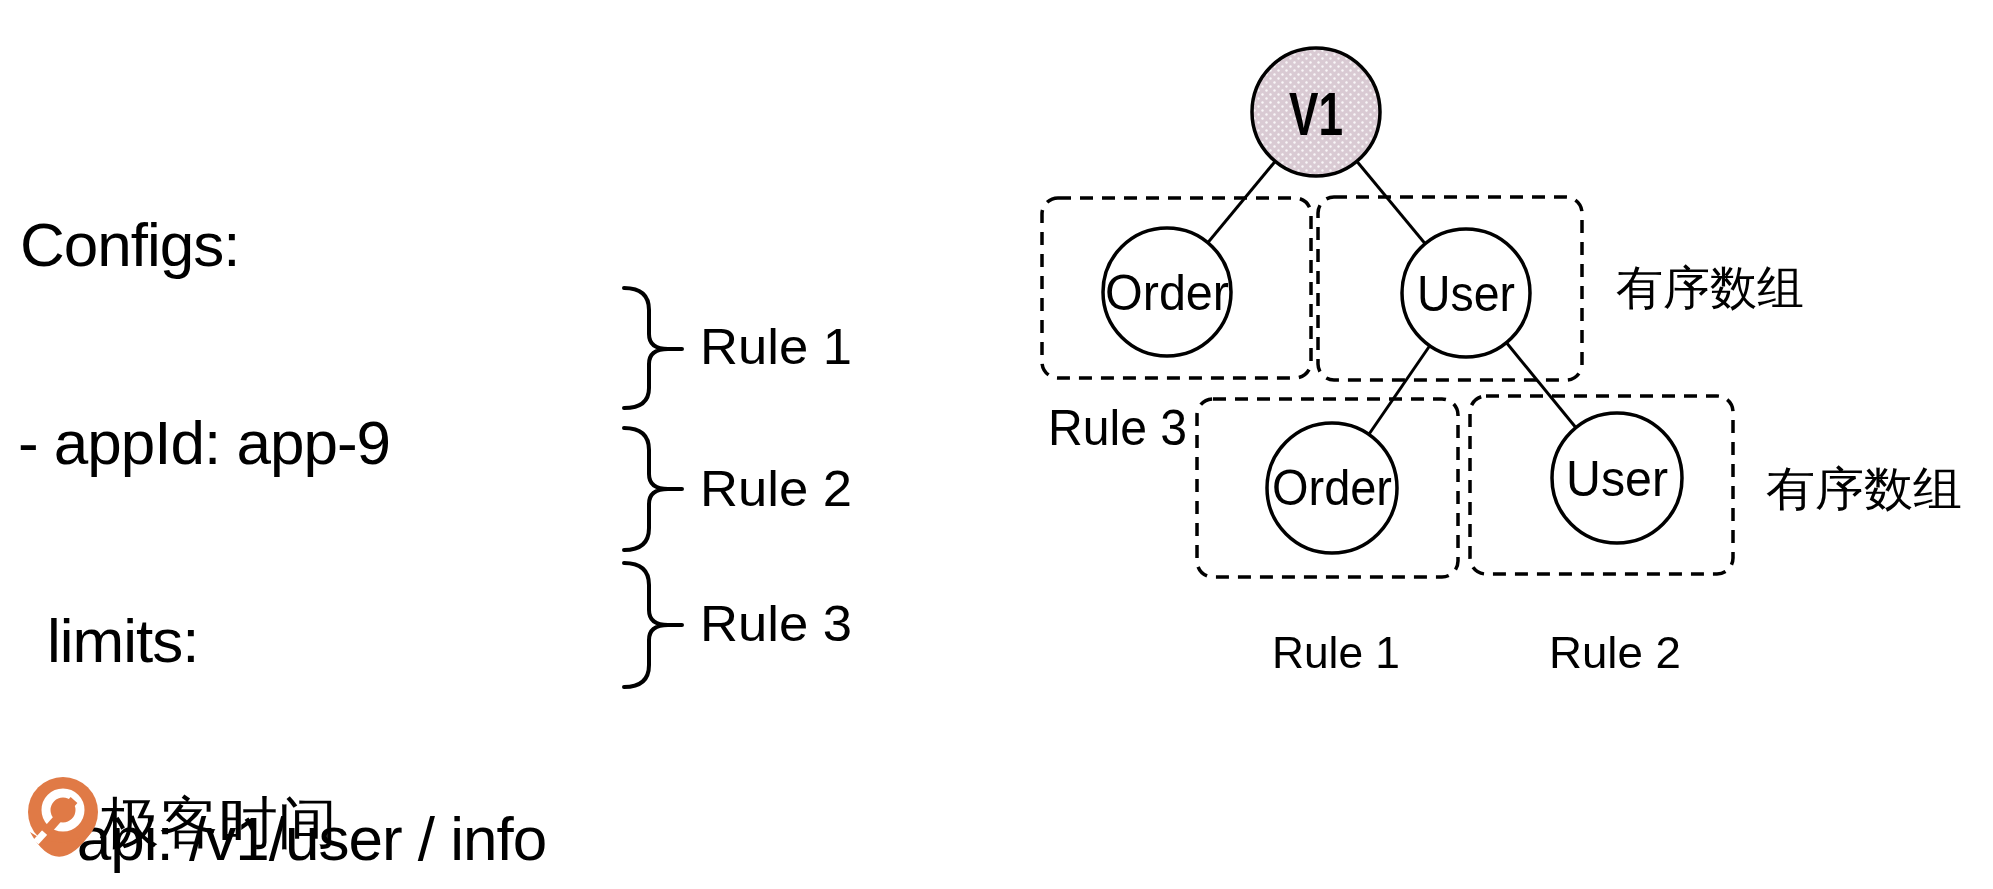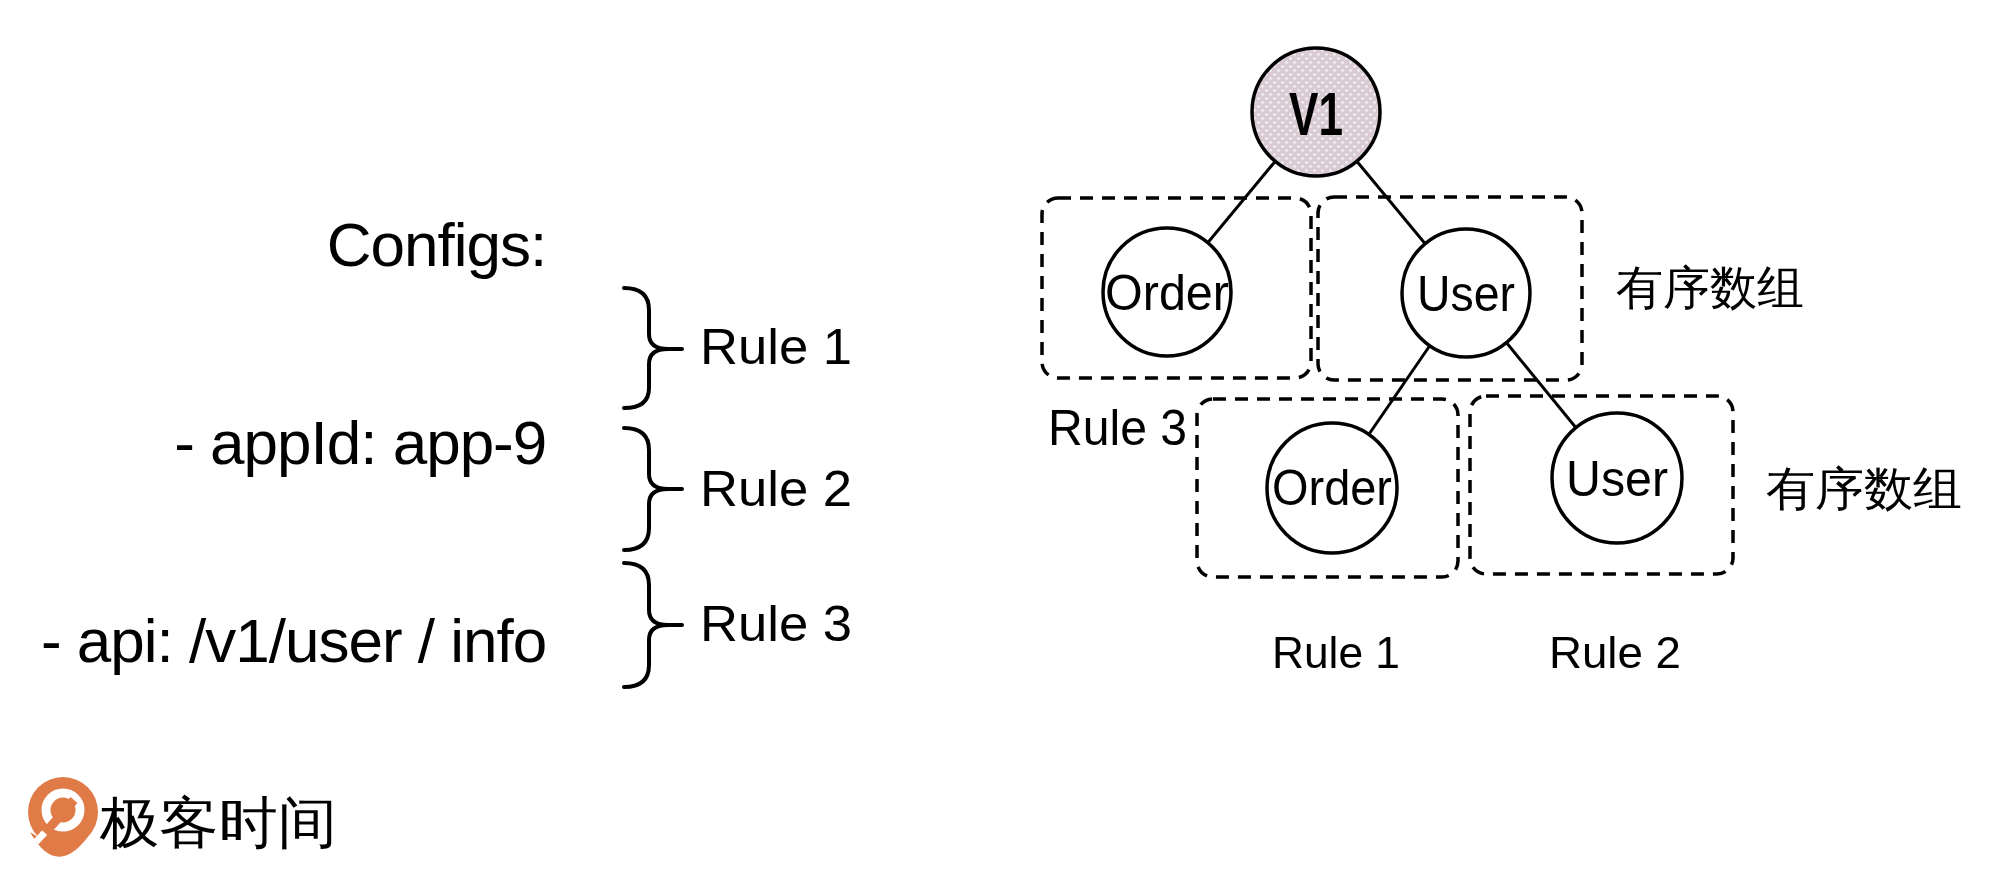--- a/index.html
+++ b/index.html
@@ -4,36 +4,37 @@
 <style>
   html,body{margin:0;padding:0;background:#fff;}
   .canvas{
     position:relative;width:1993px;height:889px;background:#ffffff;overflow:hidden;
     font-family:"Liberation Sans","DejaVu Sans",sans-serif;color:#000;
   }
   .cfg{
     position:absolute;left:0;top:80px;font-size:62px;line-height:66px;
     letter-spacing:-1px;white-space:pre;color:#000;
   }
-  .cfg div{height:66px;text-align:right;}
+  .cfg div{height:66px;}
   .ind-a{padding-left:20px;}
   .ind-b{padding-left:18px;}
   .ind-c{padding-left:47px;}
   .ind-d{padding-left:41px;}
   svg.overlay{position:absolute;left:0;top:0;}
   svg text{font-family:"Liberation Sans","DejaVu Sans",sans-serif;fill:#000;}
 </style>
 </head>
 <body>
 
 <div class="canvas">
 
   <div class="cfg">
     <div class="ind-a">Configs:</div>
     <div class="ind-b">- appId: app-9</div>
+    <div class="ind-c">limits:</div>
     <div class="ind-d">- api: /v1/user / info</div>
     
     
     
     
     
   </div>
 
   <svg class="overlay" width="1993" height="889" viewBox="0 0 1993 889">
 

